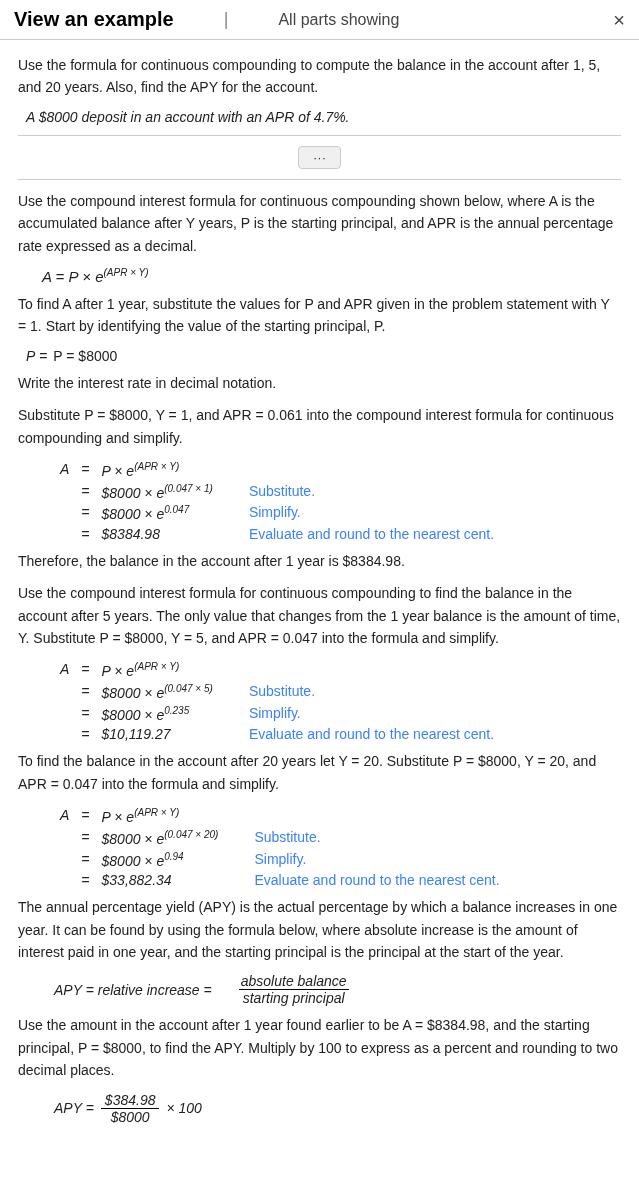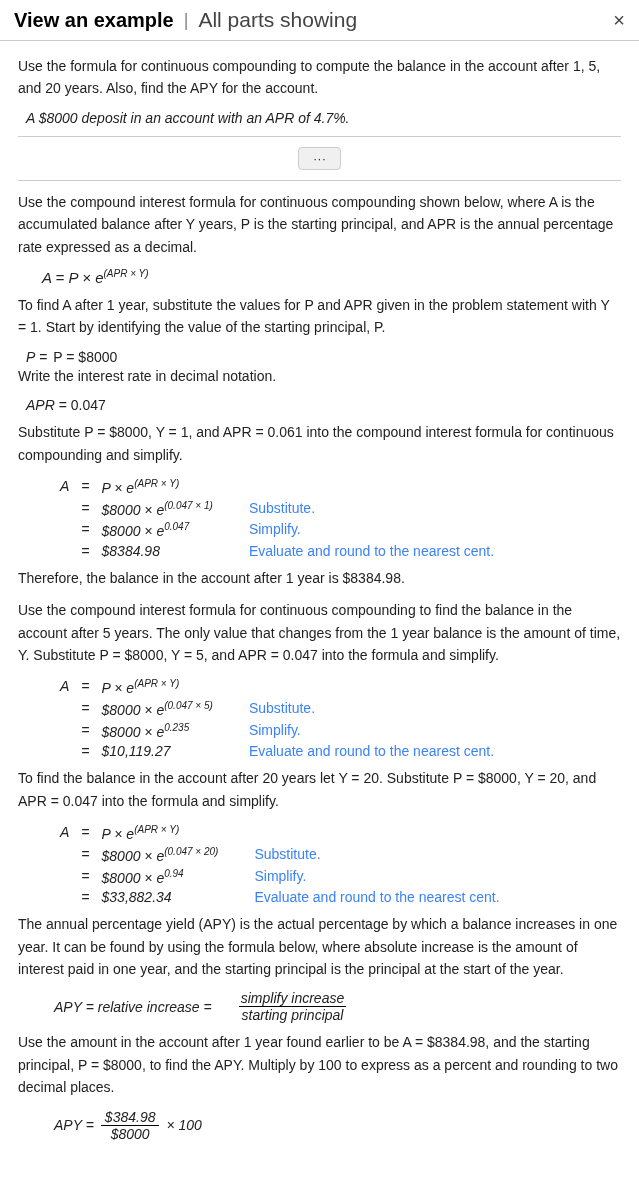--- a/index.html
+++ b/index.html
@@ -11,33 +11,34 @@
       min-height: 1200px;
       color: #222;
     }
     .header {
       display: flex;
       align-items: center;
       padding: 8px 14px;
       border-bottom: 1px solid #ccc;
       background: #fff;
       position: relative;
+      gap: 40px;
     }
     .header-title {
       font-size: 20px;
       font-weight: bold;
       color: #000;
     }
     .header-divider {
       margin: 0 10px;
       color: #888;
       font-size: 18px;
     }
     .header-subtitle {
-      font-size: 21px;
+      font-size: 16px;
       color: #444;
     }
     .close-btn {
       position: absolute;
       right: 14px;
       top: 50%;
       transform: translateY(-50%);
       background: none;
       border: none;
       font-size: 20px;
@@ -186,25 +187,22 @@
       <i>A</i> = <i>P</i> × <i>e</i><sup>(<i>APR</i> × <i>Y</i>)</sup>
     </span>
   </div>
 
   <div class="section">To find A after 1 year, substitute the values for P and APR given in the problem statement with Y = 1. Start by identifying the value of the starting principal, P.</div>
 
   <div class="indent">
     <i>P</i> = <span style="margin-left:2px;">P = $8000</span>
   </div>
 
-  <div class="section" style="">Write the interest rate in decimal notation.</div>
-
-  <div class="indent">
-    <i>APR</i> = <span>0.047</span>
-  </div>
+  <div class="section" style="margin-top:8px;">Write the interest rate in decimal notation.</div>
+
 
   <div class="section" style="margin-top:8px;">Substitute P = $8000, Y = 1, and APR = 0.061 into the compound interest formula for continuous compounding and simplify.</div>
 
   <table class="math-table">
     <tbody>
         <tr>
       <td><i>A</i></td>
       <td>=</td>
       <td><i>P</i> × <i>e</i><sup>(<i>APR</i> × <i>Y</i>)</sup></td>
       <td class="label"></td>
@@ -294,21 +292,21 @@
     </tr>
   </tbody>
     </table>
 
 
   <div class="section">The annual percentage yield (APY) is the actual percentage by which a balance increases in one year. It can be found by using the formula below, where absolute increase is the amount of interest paid in one year, and the starting principal is the principal at the start of the year.</div>
 
   <div class="apy-formula">
     <span><i>APY</i> = relative increase =</span>
     <span class="fraction">
-      <span class="num">simplify increase</span>
+      <span class="num">absolute balance</span>
       <span class="den">starting principal</span>
     </span>
   </div>
 
   <div class="section">Use the amount in the account after 1 year found earlier to be A = $8384.98, and the starting principal, P = $8000, to find the APY. Multiply by 100 to express as a percent and rounding to two decimal places.</div>
 
   <div class="apy-calc">
     <span><i>APY</i> =</span>
     <span class="apy-calc-fraction">
       <span class="num">$384.98</span>

